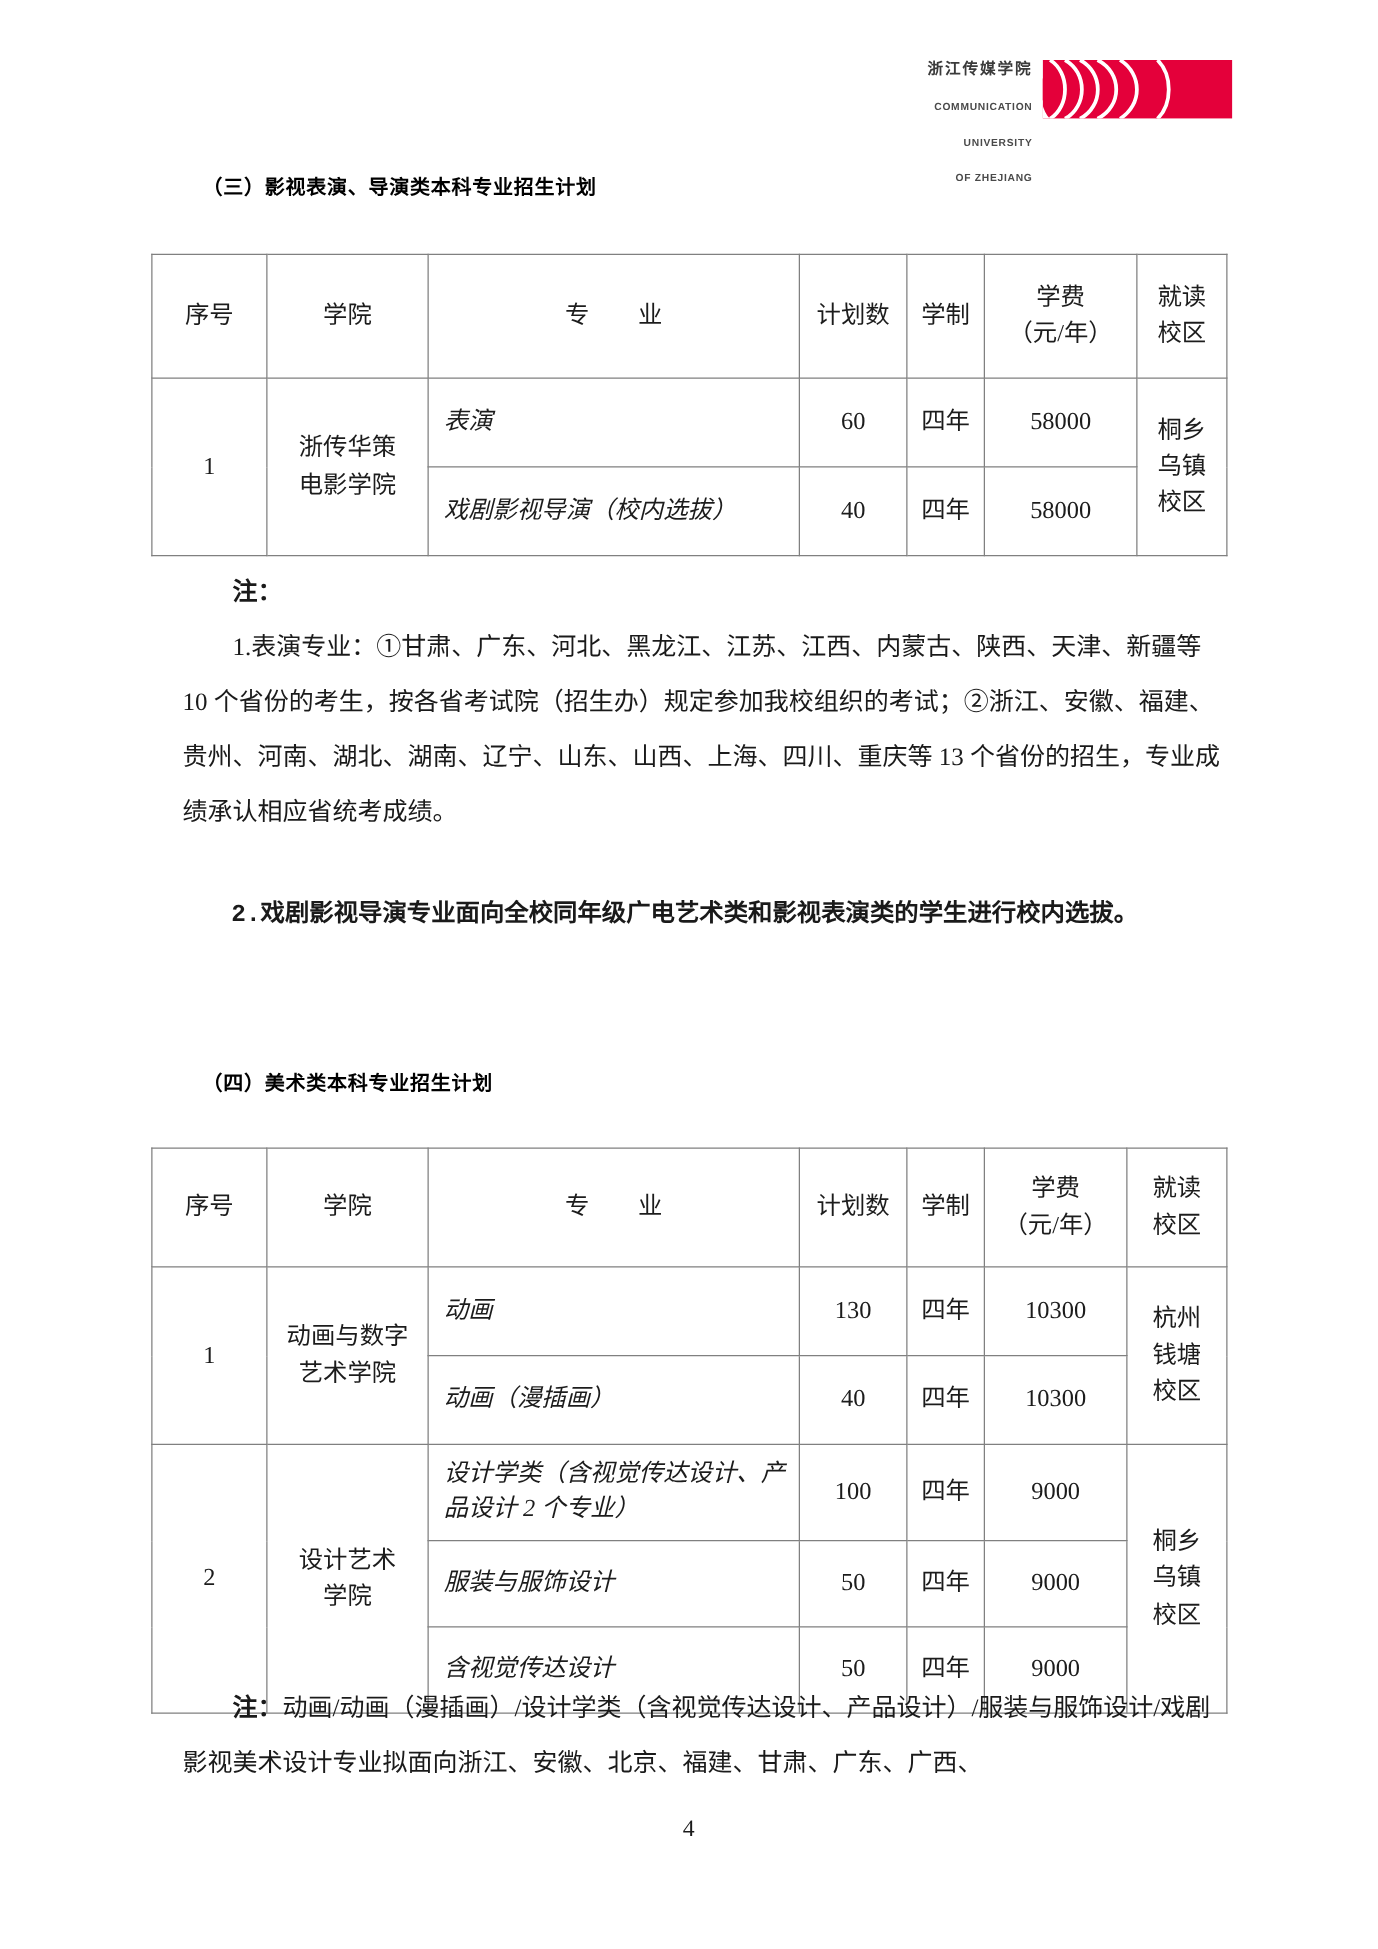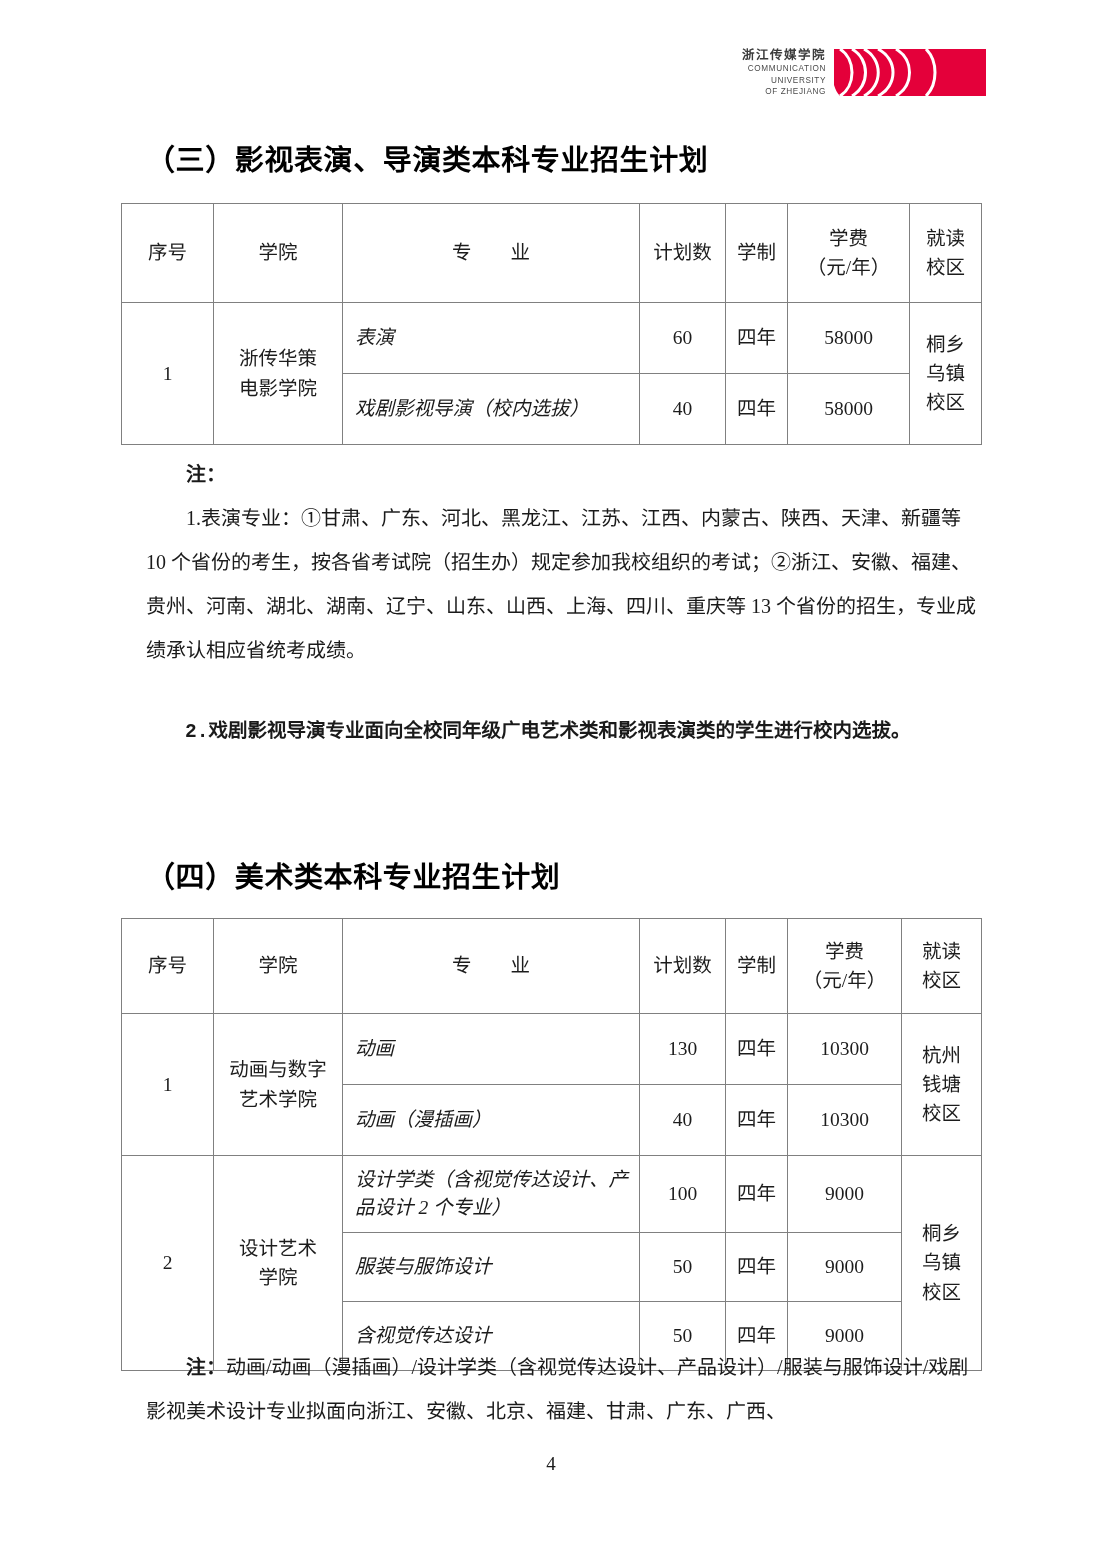--- a/index.html
+++ b/index.html
@@ -23,62 +23,63 @@
     top: 38px;
     left: 0;
     width: 1102px;
     height: 62px;
   }
   .logo {
     position: absolute;
     left: 742px;
     top: 10px;
     display: flex;
-    align-items: center;
+    align-items: flex-start;
   }
   .logo-text-block {
     text-align: right;
     padding-right: 8px;
     padding-top: 1px;
   }
   .logo-cn {
     font-family: "Liberation Serif", "DejaVu Serif", serif;
     font-size: 12.5px;
     letter-spacing: 1.5px;
     color: #3b3b3b;
     line-height: 13px;
     white-space: nowrap;
     font-weight: 700;
   }
   .logo-en {
     font-family: "Liberation Sans", sans-serif;
     font-size: 8.2px;
-    font-weight: 400;
+    font-weight: 700;
     letter-spacing: 0.6px;
     color: #4a4a4a;
     line-height: 9.6px;
     white-space: nowrap;
-    margin-top: 2px;
+    margin-top: 19px;
   }
   .logo-mark {
     width: 152px;
     height: 47px;
     position: relative;
     overflow: hidden;
   }
 
   
   .section-heading {
     position: absolute;
     font-family: "Liberation Sans", "DejaVu Sans", sans-serif;
     font-weight: 700;
-    font-size: 29px;
+    font-size: 16px;
     letter-spacing: 0.6px;
     color: #000;
     white-space: nowrap;
+    margin-left: 16px;
   }
   #heading-3 { left: 146px; top: 136px; }
   #heading-4 { left: 146px; top: 853px; }
 
   
   table.plan-table {
     position: absolute;
     border-collapse: collapse;
     table-layout: fixed;
     font-family: "Liberation Serif", "DejaVu Serif", serif;

